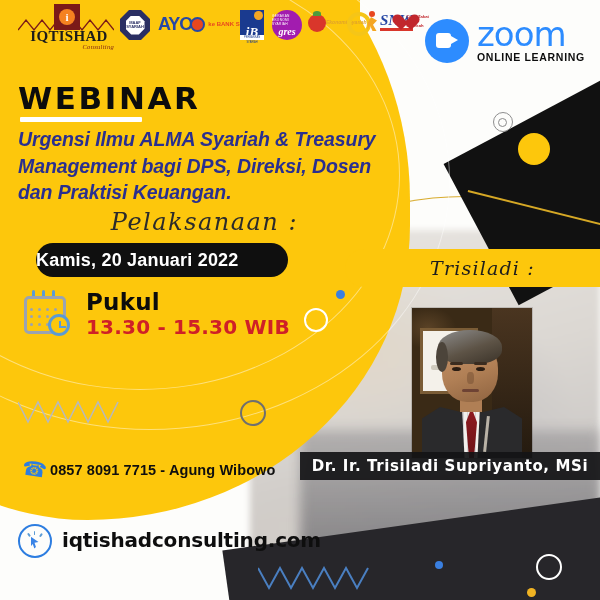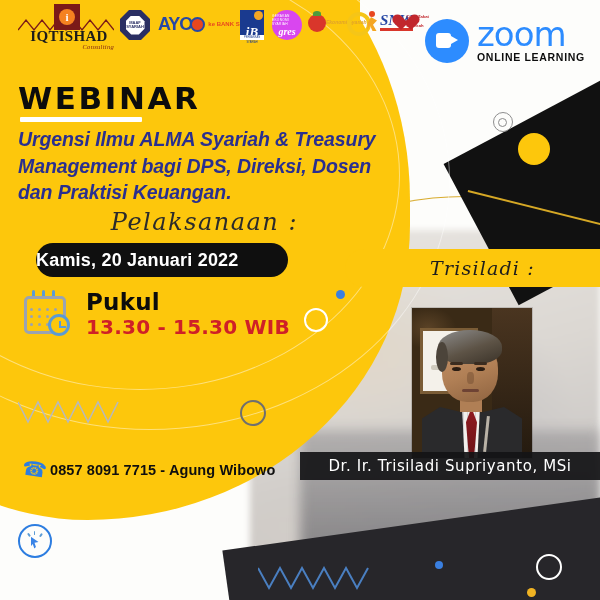--- a/index.html
+++ b/index.html
@@ -169,21 +169,21 @@
     border-radius:50%; background:#f5a623;
   }
   .ib-base {
     position:absolute; left:0; bottom:0; width:100%; height:5px;
     background:#fff; font-size:2.6px; color:#1a3a8f; text-align:center;
     line-height:5px;
   }
 
   .gres-circle {
     width:30px; height:30px; border-radius:50%;
-    background:#d946ef; display:flex; align-items:center; justify-content:center;
+    background:#a21caf; display:flex; align-items:center; justify-content:center;
     flex-direction:column;
   }
   .gres-txt {
     color:#fff; font-size:10px; font-style:italic; font-weight:bold;
     font-family:"Liberation Serif", serif;
   }
   .gres-top { font-size:3.2px; color:#fff; letter-spacing:.3px; }
 
   .tomato {
     display:flex; align-items:center; gap:0px;
@@ -446,21 +446,21 @@
     background:#b9b2a6; transform:rotate(6deg);
   }
 
   .name-bar {
     position:absolute; left:300px; top:452px;
     width:300px; height:28px;
     background:rgba(20,20,22,.92);
     display:flex; align-items:center; justify-content:center;
   }
   .name-txt {
-    color:#ffffff; font-size:15px; font-weight:normal; letter-spacing:.6px;
+    color:#ffffff; font-size:15px; font-weight:bold; letter-spacing:.6px;
     font-family:"DejaVu Sans", sans-serif;
   }
 
   
   .phone-icon {
     position:absolute; left:22px; top:459px; width:20px; height:22px;
   }
   .phone-glyph {
     font-size:20px; color:#2d7de0; line-height:1;
     transform:rotate(8deg); display:inline-block;
@@ -677,14 +677,15 @@
   <div class="phone-txt">0857 8091 7715 - Agung Wibowo</div>
 
   <div class="web-icon">
     <span class="cursor">
       <i class="cursor-body"></i>
       <i class="spark" style="left:0px; top:0px; transform:rotate(-35deg);"></i>
       <i class="spark" style="left:6px; top:-2px;"></i>
       <i class="spark" style="left:12px; top:0px; transform:rotate(35deg);"></i>
     </span>
   </div>
+  <div class="web-txt">iqtishadconsulting.com</div>
 
 </div>
 
 </body></html>

